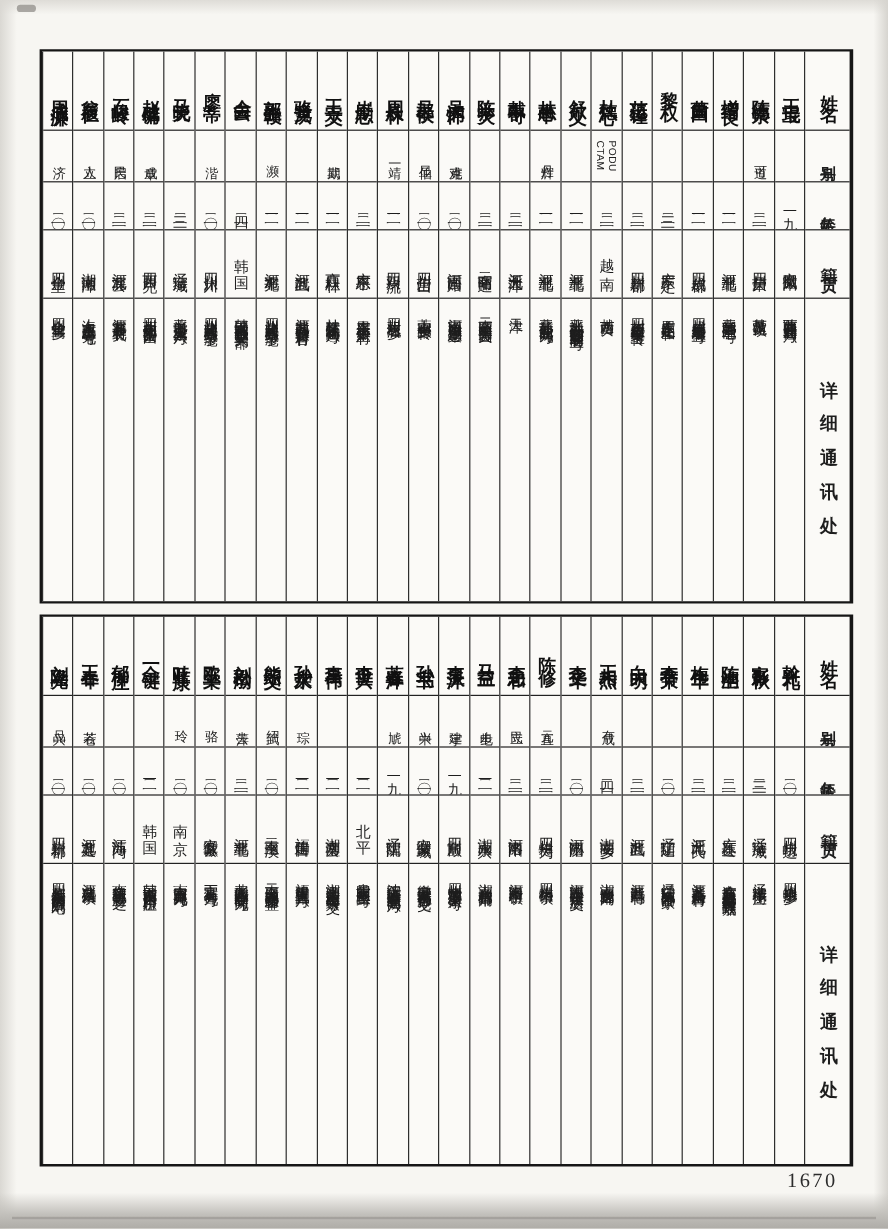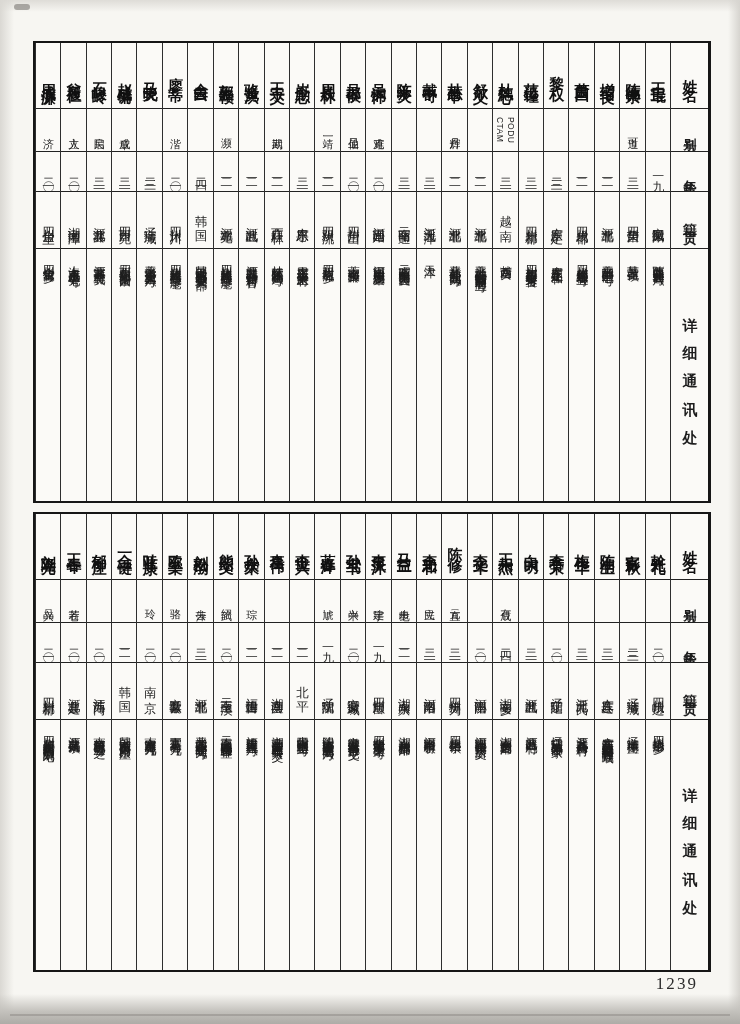--- a/index.html
+++ b/index.html
@@ -970,13 +970,13 @@
       </div>
     <div class="cell row-origin">
         <span>四川新都</span>
       </div>
     <div class="cell row-addr">
         <span>四川新都县东街商会内后院刘宅</span>
       </div>
   </div>
   </div>
 
-<div class="page-number">1239</div>
+<div class="page-number">1670</div>
 
 </body></html>

